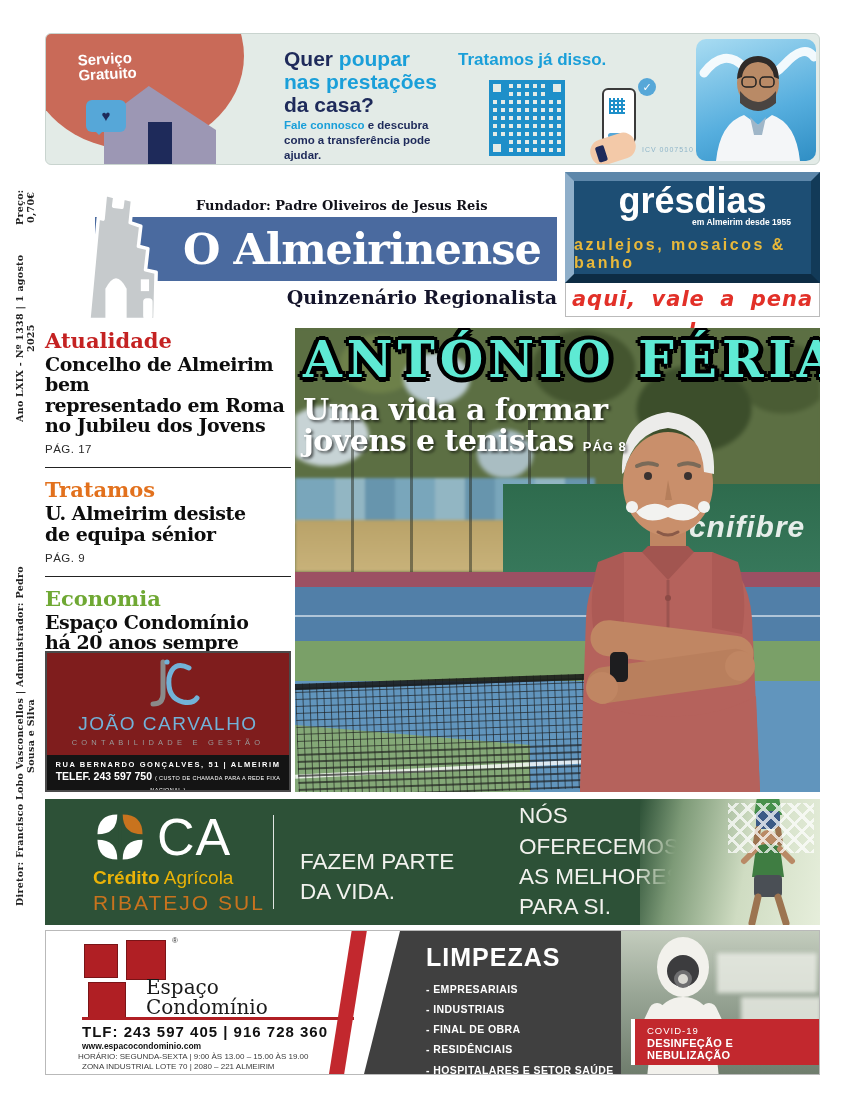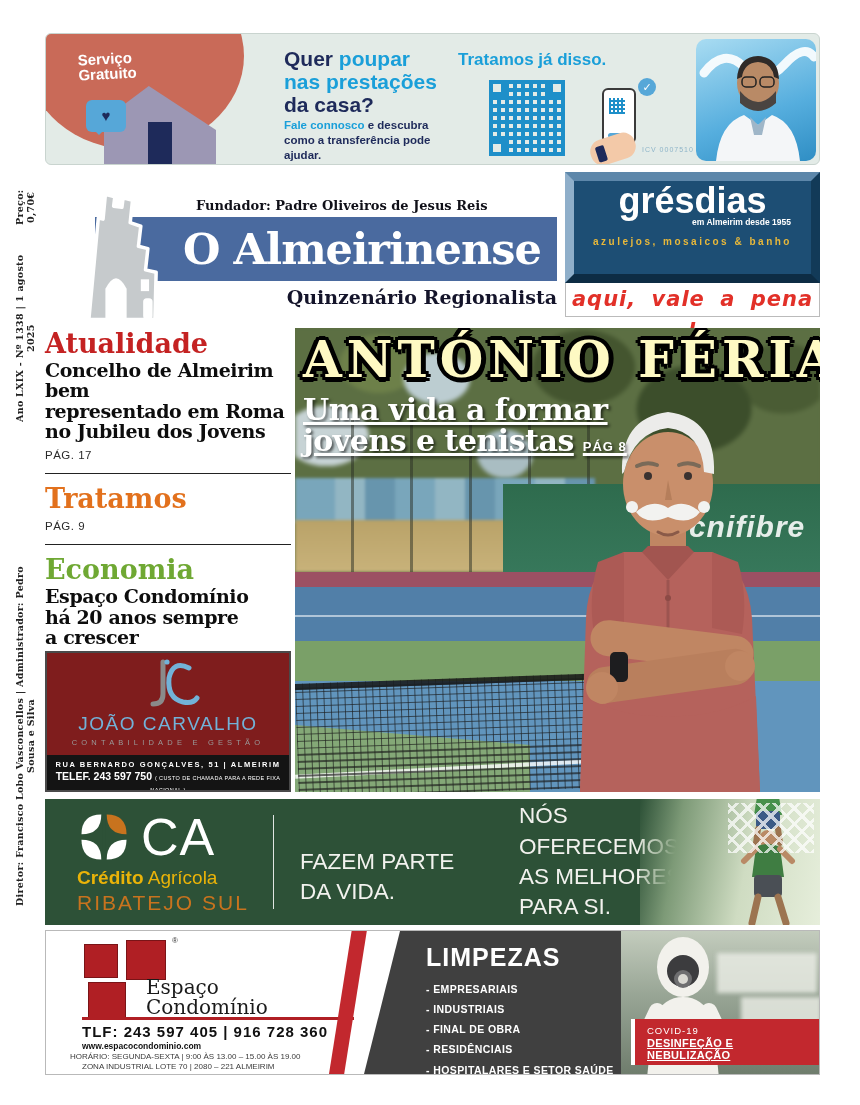--- a/index.html
+++ b/index.html
@@ -58,28 +58,28 @@
   .mast-sub{position:absolute;left:95px;top:286px;width:462px;text-align:right;font-family:"DejaVu Serif",serif;
             font-weight:bold;font-size:19px;color:#14142a;}
   .mast-logo{position:absolute;left:70px;top:180px;width:118px;height:142px;}
 
   
   .gres{position:absolute;left:565px;top:172px;width:255px;height:147px;}
   .gres-box{height:111px;box-sizing:border-box;background:#1d4e74;
             border:9px solid;border-color:#5d87aa #123a58 #0d2c44 #8fafca;position:relative;}
   .gres-brand{text-align:center;color:#fff;font-weight:bold;font-size:36px;letter-spacing:0;margin-top:2px;line-height:1;}
   .gres-since{text-align:right;color:#fff;font-weight:bold;font-size:8.5px;padding-right:20px;margin-top:-2px;}
-  .gres-prod{text-align:center;color:#e8b83a;font-weight:bold;font-size:10px;letter-spacing:2.5px;margin-top:9px;}
+  .gres-prod{text-align:left;color:#e8b83a;font-weight:bold;font-size:16px;letter-spacing:2.5px;margin-top:9px;}
   .gres-strip{height:34px;background:#fff;border:1px solid #bbb;border-top:none;box-sizing:border-box;
               text-align:center;line-height:32px;color:#e23028;font-weight:bold;font-style:italic;
               font-size:21px;letter-spacing:1px;word-spacing:7px;font-family:"DejaVu Sans",sans-serif;}
 
   
   .sidebar{position:absolute;left:45px;top:330px;width:246px;}
-  .cat{font-family:"DejaVu Serif",serif;font-weight:bold;font-size:27px;line-height:1;margin-bottom:3px;}
+  .cat{font-family:"DejaVu Serif",serif;font-weight:bold;font-size:21px;line-height:1;margin-bottom:3px;}
   .hl{font-family:"DejaVu Serif",serif;font-weight:bold;font-size:19px;line-height:1.07;letter-spacing:-.4px;color:#0d0d0d;}
   .pref{font-size:11.5px;color:#2a2a2a;letter-spacing:.5px;margin-top:8px;}
   .sdiv{border-top:1.5px solid #222;margin:12px 0 11px 0;}
 
   
   .jc{position:absolute;left:45px;top:651px;width:246px;height:141px;border:2px solid #4a4a4a;background:#7f1d1d;
       box-sizing:border-box;text-align:center;overflow:hidden;}
   .jc-name{font-size:19px;color:#72b2d8;letter-spacing:1.5px;margin-top:1px;}
   .jc-tag{font-size:7.5px;color:#9a9a9a;letter-spacing:4.2px;margin-top:3px;}
   .jc-foot{position:absolute;left:0;bottom:0;width:100%;height:35px;background:#141414;color:#fff;}
@@ -116,31 +116,31 @@
   .cv-apron{position:absolute;left:0;top:388px;width:235px;height:76px;background:#84a877;
     clip-path:polygon(0 12%,100% 38%,100% 100%,0 100%);}
   .cv-wline{position:absolute;left:0;top:438px;width:330px;height:4px;background:rgba(255,255,255,.8);transform:rotate(-3deg);}
   .cv-net{position:absolute;left:0;top:356px;width:352px;height:108px;opacity:.92;transform:rotate(-2deg);transform-origin:left top;
     border-top:6px solid rgba(22,22,22,.92);
     background:
       repeating-linear-gradient(90deg,rgba(25,25,25,.7) 0 1.5px,transparent 1.5px 7px),
       repeating-linear-gradient(0deg,rgba(25,25,25,.7) 0 1.5px,transparent 1.5px 7px);}
   .cv-man{position:absolute;right:-12px;top:38px;width:330px;height:426px;}
   .cover-head{position:absolute;left:8px;top:6px;width:514px;}
-  .ch-kicker{font-family:"DejaVu Serif",serif;font-weight:bold;font-size:50px;color:#fef9c3;line-height:1.05;
+  .ch-kicker{font-family:"DejaVu Serif",serif;font-weight:bold;font-size:50px;color:#5eead4;line-height:1.05;
     letter-spacing:5px;white-space:nowrap;-webkit-text-stroke:2px #000;paint-order:stroke fill;
     text-shadow:4px 4px 0 #000,-3px -3px 0 #000,3px -3px 0 #000,-3px 3px 0 #000,0 5px 0 #000,5px 0 0 #000,-5px 0 0 #000,0 -4px 0 #000;}
   .ch-sub{margin-top:7px;font-family:"DejaVu Serif",serif;font-weight:bold;font-size:30px;color:#fff;
-    line-height:1.04;letter-spacing:-.5px;text-shadow:2px 2px 3px rgba(0,0,0,.6);text-decoration:underline;}
+    line-height:1.04;letter-spacing:-.5px;text-shadow:2px 2px 3px rgba(0,0,0,.6);}
   .ch-pref{font-family:"Liberation Sans",sans-serif;font-size:13px;font-weight:bold;letter-spacing:1px;margin-left:9px;}
 
   
   .ca{position:absolute;left:45px;top:799px;width:775px;height:126px;background:#2d5137;overflow:hidden;
       display:flex;align-items:center;}
-  .ca-logo{width:228px;padding-left:32px;box-sizing:border-box;flex:none;}
+  .ca-logo{width:228px;padding-left:48px;box-sizing:border-box;flex:none;}
   .ca-top{display:flex;align-items:center;gap:10px;}
   .ca-big{color:#fff;font-size:52px;font-weight:normal;line-height:1;letter-spacing:1px;}
   .ca-name{color:#eab308;font-size:19px;margin-top:3px;}
   .ca-region{color:#c8731e;font-size:21px;letter-spacing:2px;margin-top:2px;}
   .ca-div{width:1px;height:94px;background:rgba(255,255,255,.85);flex:none;margin:0 26px 0 0;}
   .ca-slogan{color:#f2f2ee;font-size:22.5px;line-height:1.35;flex:none;width:185px;}
   .ca-slogan2{width:215px;margin-left:34px;}
   .ca-photo{position:absolute;right:0;top:0;width:180px;height:100%;
     background:linear-gradient(100deg,rgba(45,81,55,0) 0%,#7d9a77 22%,#cfdcc2 58%,#e6eedb 100%);}
   .ca-lattice{position:absolute;right:6px;top:4px;width:86px;height:50px;opacity:.75;
@@ -151,35 +151,35 @@
   
   .bottom{position:absolute;left:45px;top:930px;width:775px;height:145px;background:#fff;
           border:1px solid #b9b9b9;box-sizing:border-box;overflow:hidden;}
   .esq{position:absolute;background:#b01f24;border:1px solid #7a1417;box-sizing:border-box;}
   .esp-reg{position:absolute;left:126px;top:5px;font-size:8px;color:#333;}
   .esp-brand{position:absolute;left:100px;top:46px;font-family:"DejaVu Serif",serif;font-size:20px;
              color:#1a1a1a;line-height:1.0;}
   .esp-line{position:absolute;left:36px;top:86px;width:272px;height:2.5px;background:#b01f24;}
   .esp-tel{position:absolute;left:36px;top:92px;font-size:15px;font-weight:bold;letter-spacing:1px;color:#101010;}
   .esp-web{position:absolute;left:36px;top:110px;font-size:8.5px;font-weight:bold;color:#101010;}
-  .esp-sch{position:absolute;left:24px;top:121px;font-size:8px;color:#3a3a3a;}
+  .esp-sch{position:absolute;left:32px;top:121px;font-size:8px;color:#3a3a3a;}
   .esp-addr{position:absolute;left:36px;top:131px;font-size:8px;color:#3a3a3a;}
   .red-stripe{position:absolute;left:294px;top:-12px;width:15px;height:172px;background:#c2282e;transform:rotate(9deg);}
   .esp-right{position:absolute;left:318px;top:0;right:0;bottom:0;background:#404040;
              clip-path:polygon(36px 0,100% 0,100% 100%,0 100%);}
   .limp-title{position:absolute;left:62px;top:12px;font-size:25px;font-weight:bold;color:#fff;letter-spacing:1px;}
   .limp-list{position:absolute;left:62px;top:48px;font-size:10.5px;color:#fff;line-height:1.92;
              letter-spacing:.4px;font-weight:bold;}
   .covid-photo{position:absolute;right:0;top:0;width:198px;height:100%;overflow:hidden;
     background:linear-gradient(180deg,#c3ccbd 0%,#98a595 45%,#6f7d6d 100%);}
   .cp-house{position:absolute;background:rgba(235,238,230,.8);filter:blur(2px);}
   .covid-box{position:absolute;right:0;bottom:9px;width:188px;height:46px;background:#c2282e;
              border-left:4px solid #fff;box-sizing:border-box;padding:6px 0 0 12px;color:#fff;}
   .covid-l1{font-size:9.5px;letter-spacing:1px;}
-  .covid-l2{font-size:11px;font-weight:bold;letter-spacing:.3px;margin-top:1px;text-decoration:underline;}
+  .covid-l2{font-size:11px;font-weight:bold;letter-spacing:.3px;margin-top:1px;}
 </style>
 </head>
 <body>
 
 <div class="page">
 
   <div class="vtext vt-price">Preço: 0,70€</div>
   <div class="vtext vt-issue">Ano LXIX - Nº 1338 | 1 agosto 2025</div>
   <div class="vtext vt-staff">Diretor: Francisco Lobo Vasconcellos | Administrador: Pedro Sousa e Silva</div>
 
@@ -260,20 +260,24 @@
       <div class="hl">
         <span>Concelho de Almeirim bem</span><br>
         <span>representado em Roma</span><br>
         <span>no Jubileu dos Jovens</span>
       </div>
       <div class="pref">PÁG. 17</div>
     </div>
     <div class="sdiv"></div>
     <div>
       <div class="cat" style="color: rgb(226, 113, 29);">Tratamos</div>
+      <div class="hl">
+        <span>U. Almeirim desiste</span><br>
+        <span>de equipa sénior</span>
+      </div>
       <div class="pref">PÁG. 9</div>
     </div>
     <div class="sdiv"></div>
     <div>
       <div class="cat" style="color: rgb(111, 168, 51);">Economia</div>
       <div class="hl">
         <span>Espaço Condomínio</span><br>
         <span>há 20 anos sempre</span><br>
         <span>a crescer</span>
       </div>

